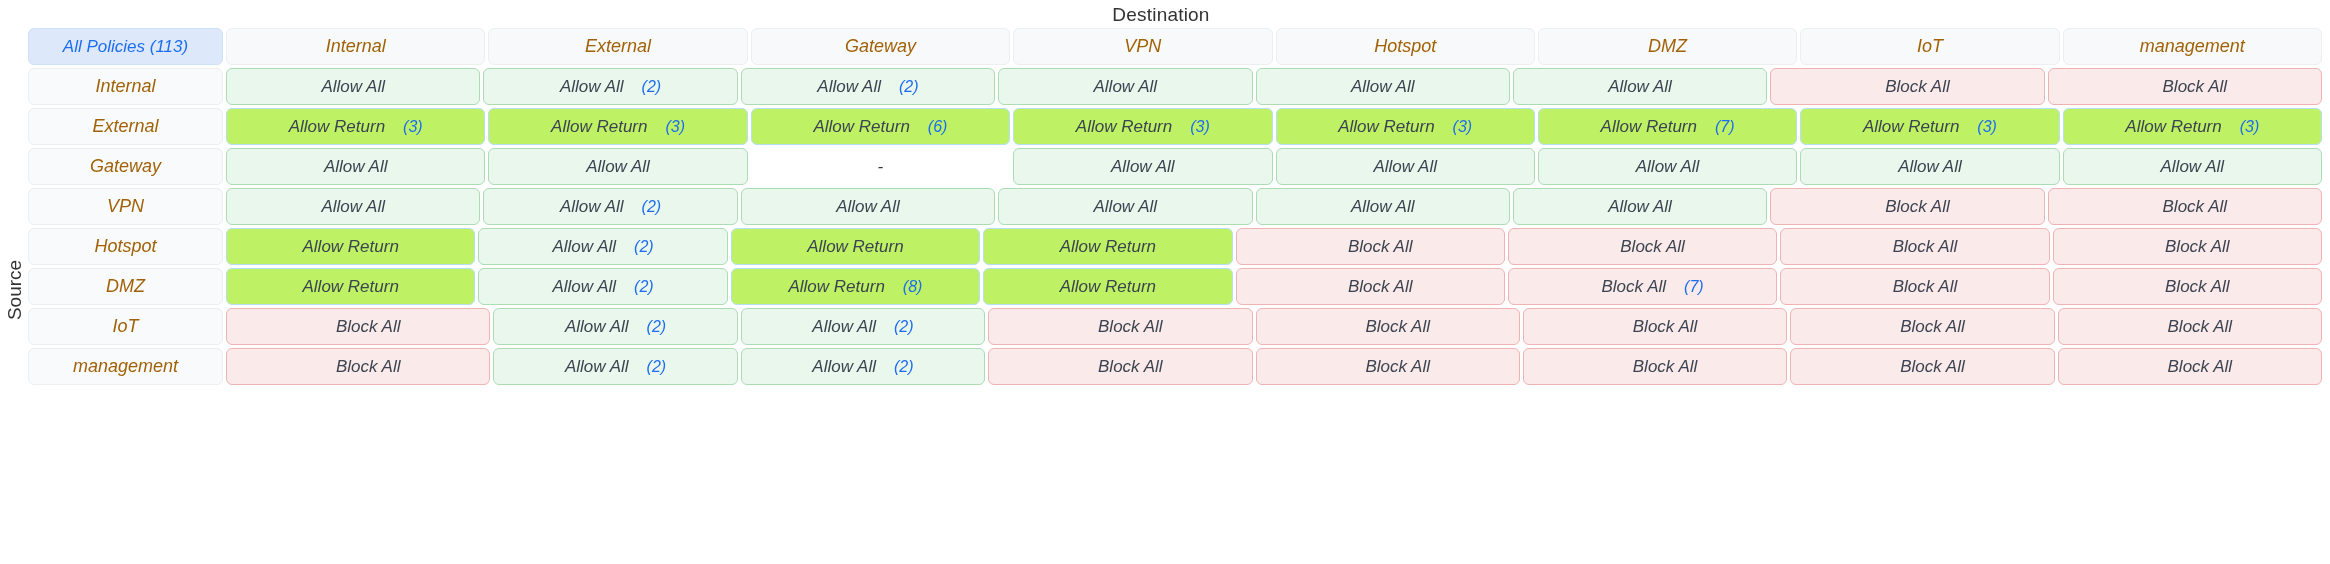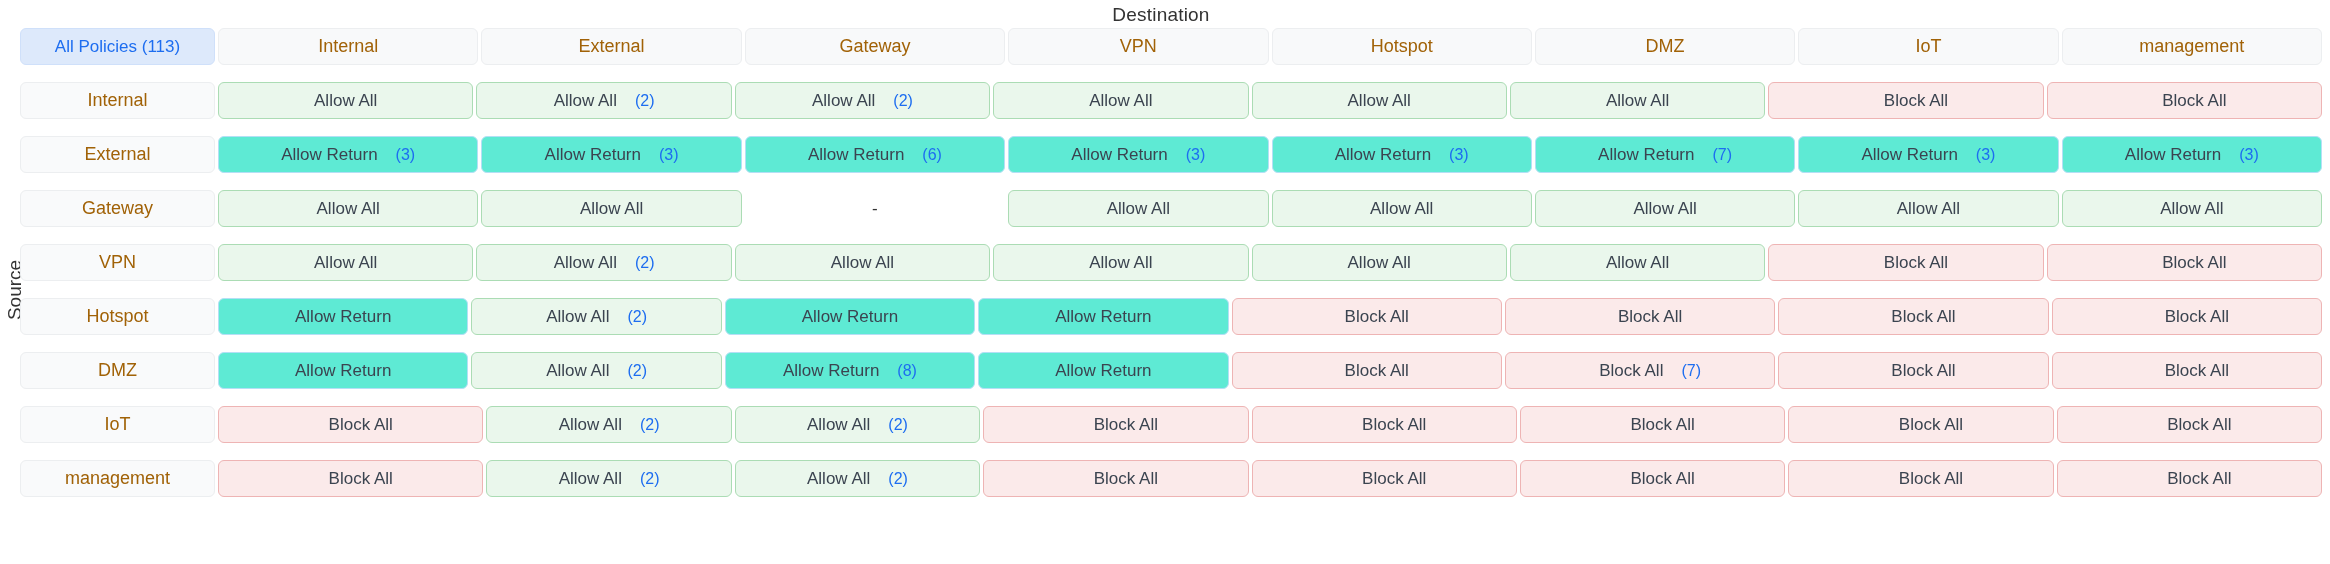--- a/index.html
+++ b/index.html
@@ -40,26 +40,27 @@
   }
   .src-caption span {
     transform: rotate(-90deg);
     white-space: nowrap;
     display: block;
   }
 
   
   .matrix {
     position: absolute;
-    left: 20px;
+    left: 28px;
     top: 28px;
     right: 8px;
     display: flex;
     flex-direction: column;
-    gap: 17px;
+    gap: 3px;
+    font-style: italic;
   }
   .row {
     display: flex;
     gap: 3px;
     height: 37px;
   }
   .cell {
     flex: 1 1 0;
     min-width: 0;
     border-radius: 6px;
@@ -91,21 +92,21 @@
     font-size: 18px;
   }
   .cell.rowhead { background: #f9fafb; }
 
   
   .cell.allow {
     background: #eaf7ec;
     border-color: #abdcb4;
   }
   .cell.ret {
-    background: #5eead4;
+    background: #bef264;
     border-color: #b4dff5;
   }
   .cell.block {
     background: #fbeaea;
     border-color: #eeb4b4;
     padding-left: 20px;
   }
   .cell.none {
     background: #ffffff;
     border-color: #ffffff;

